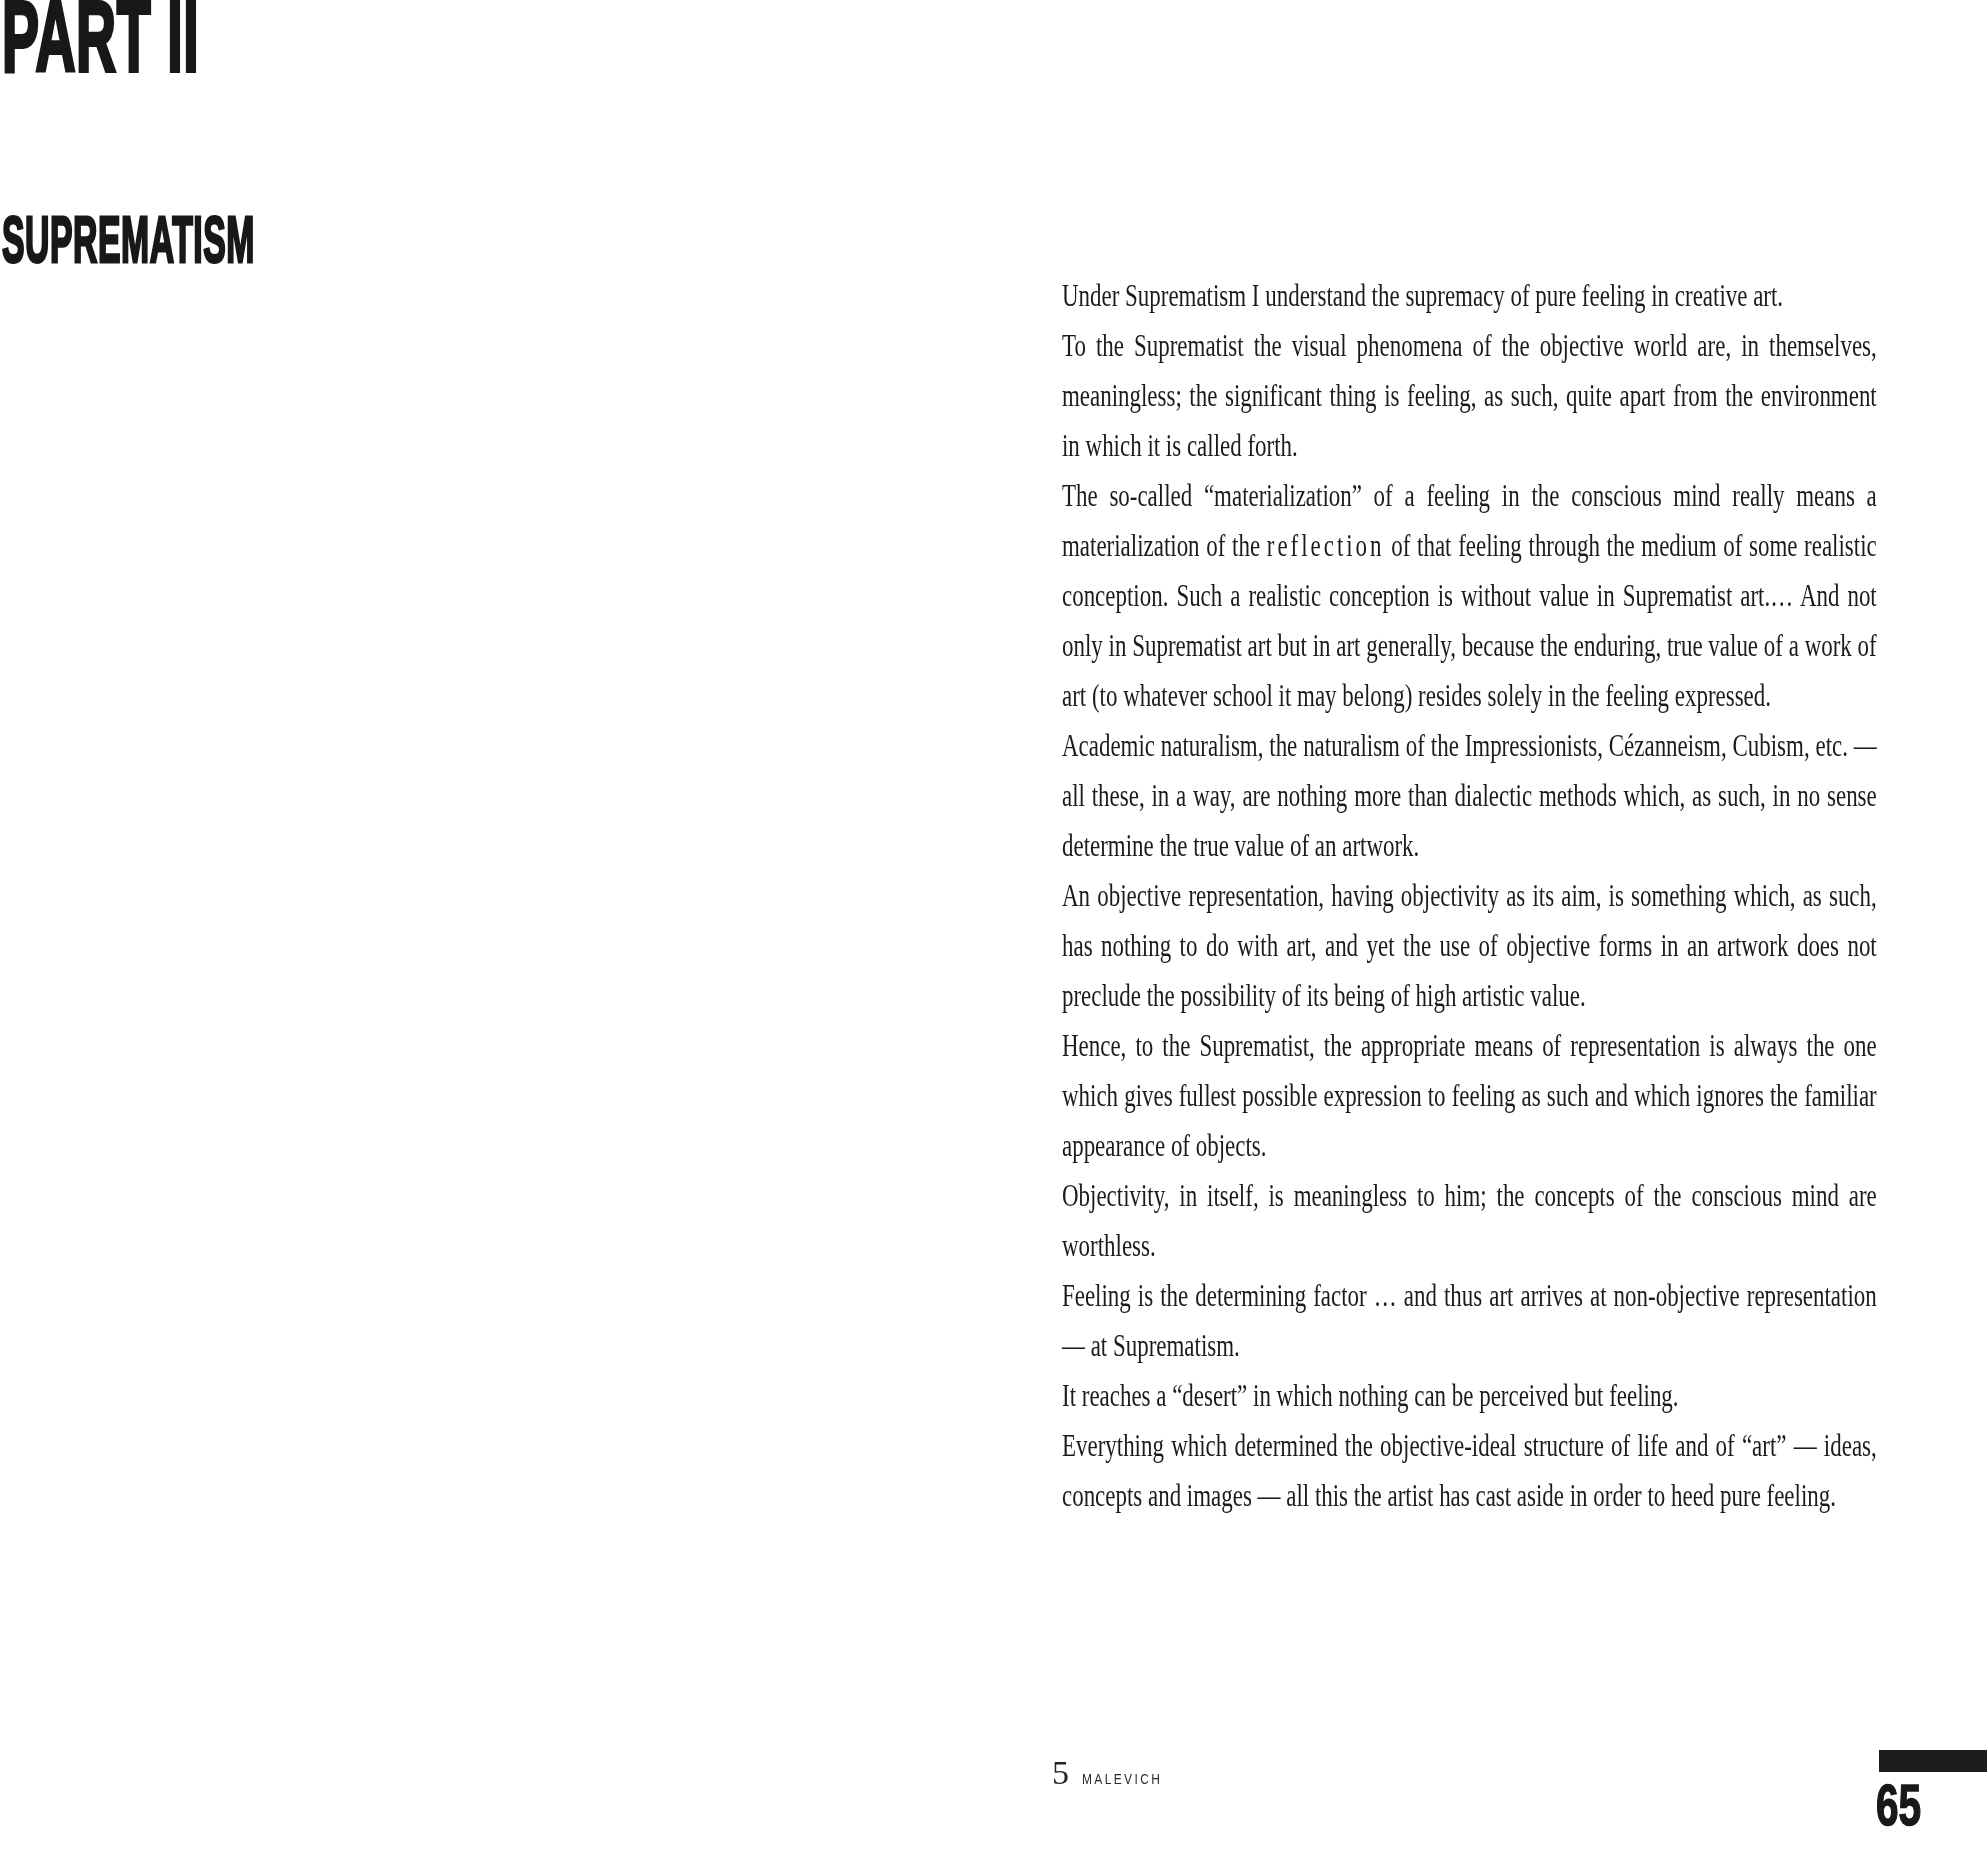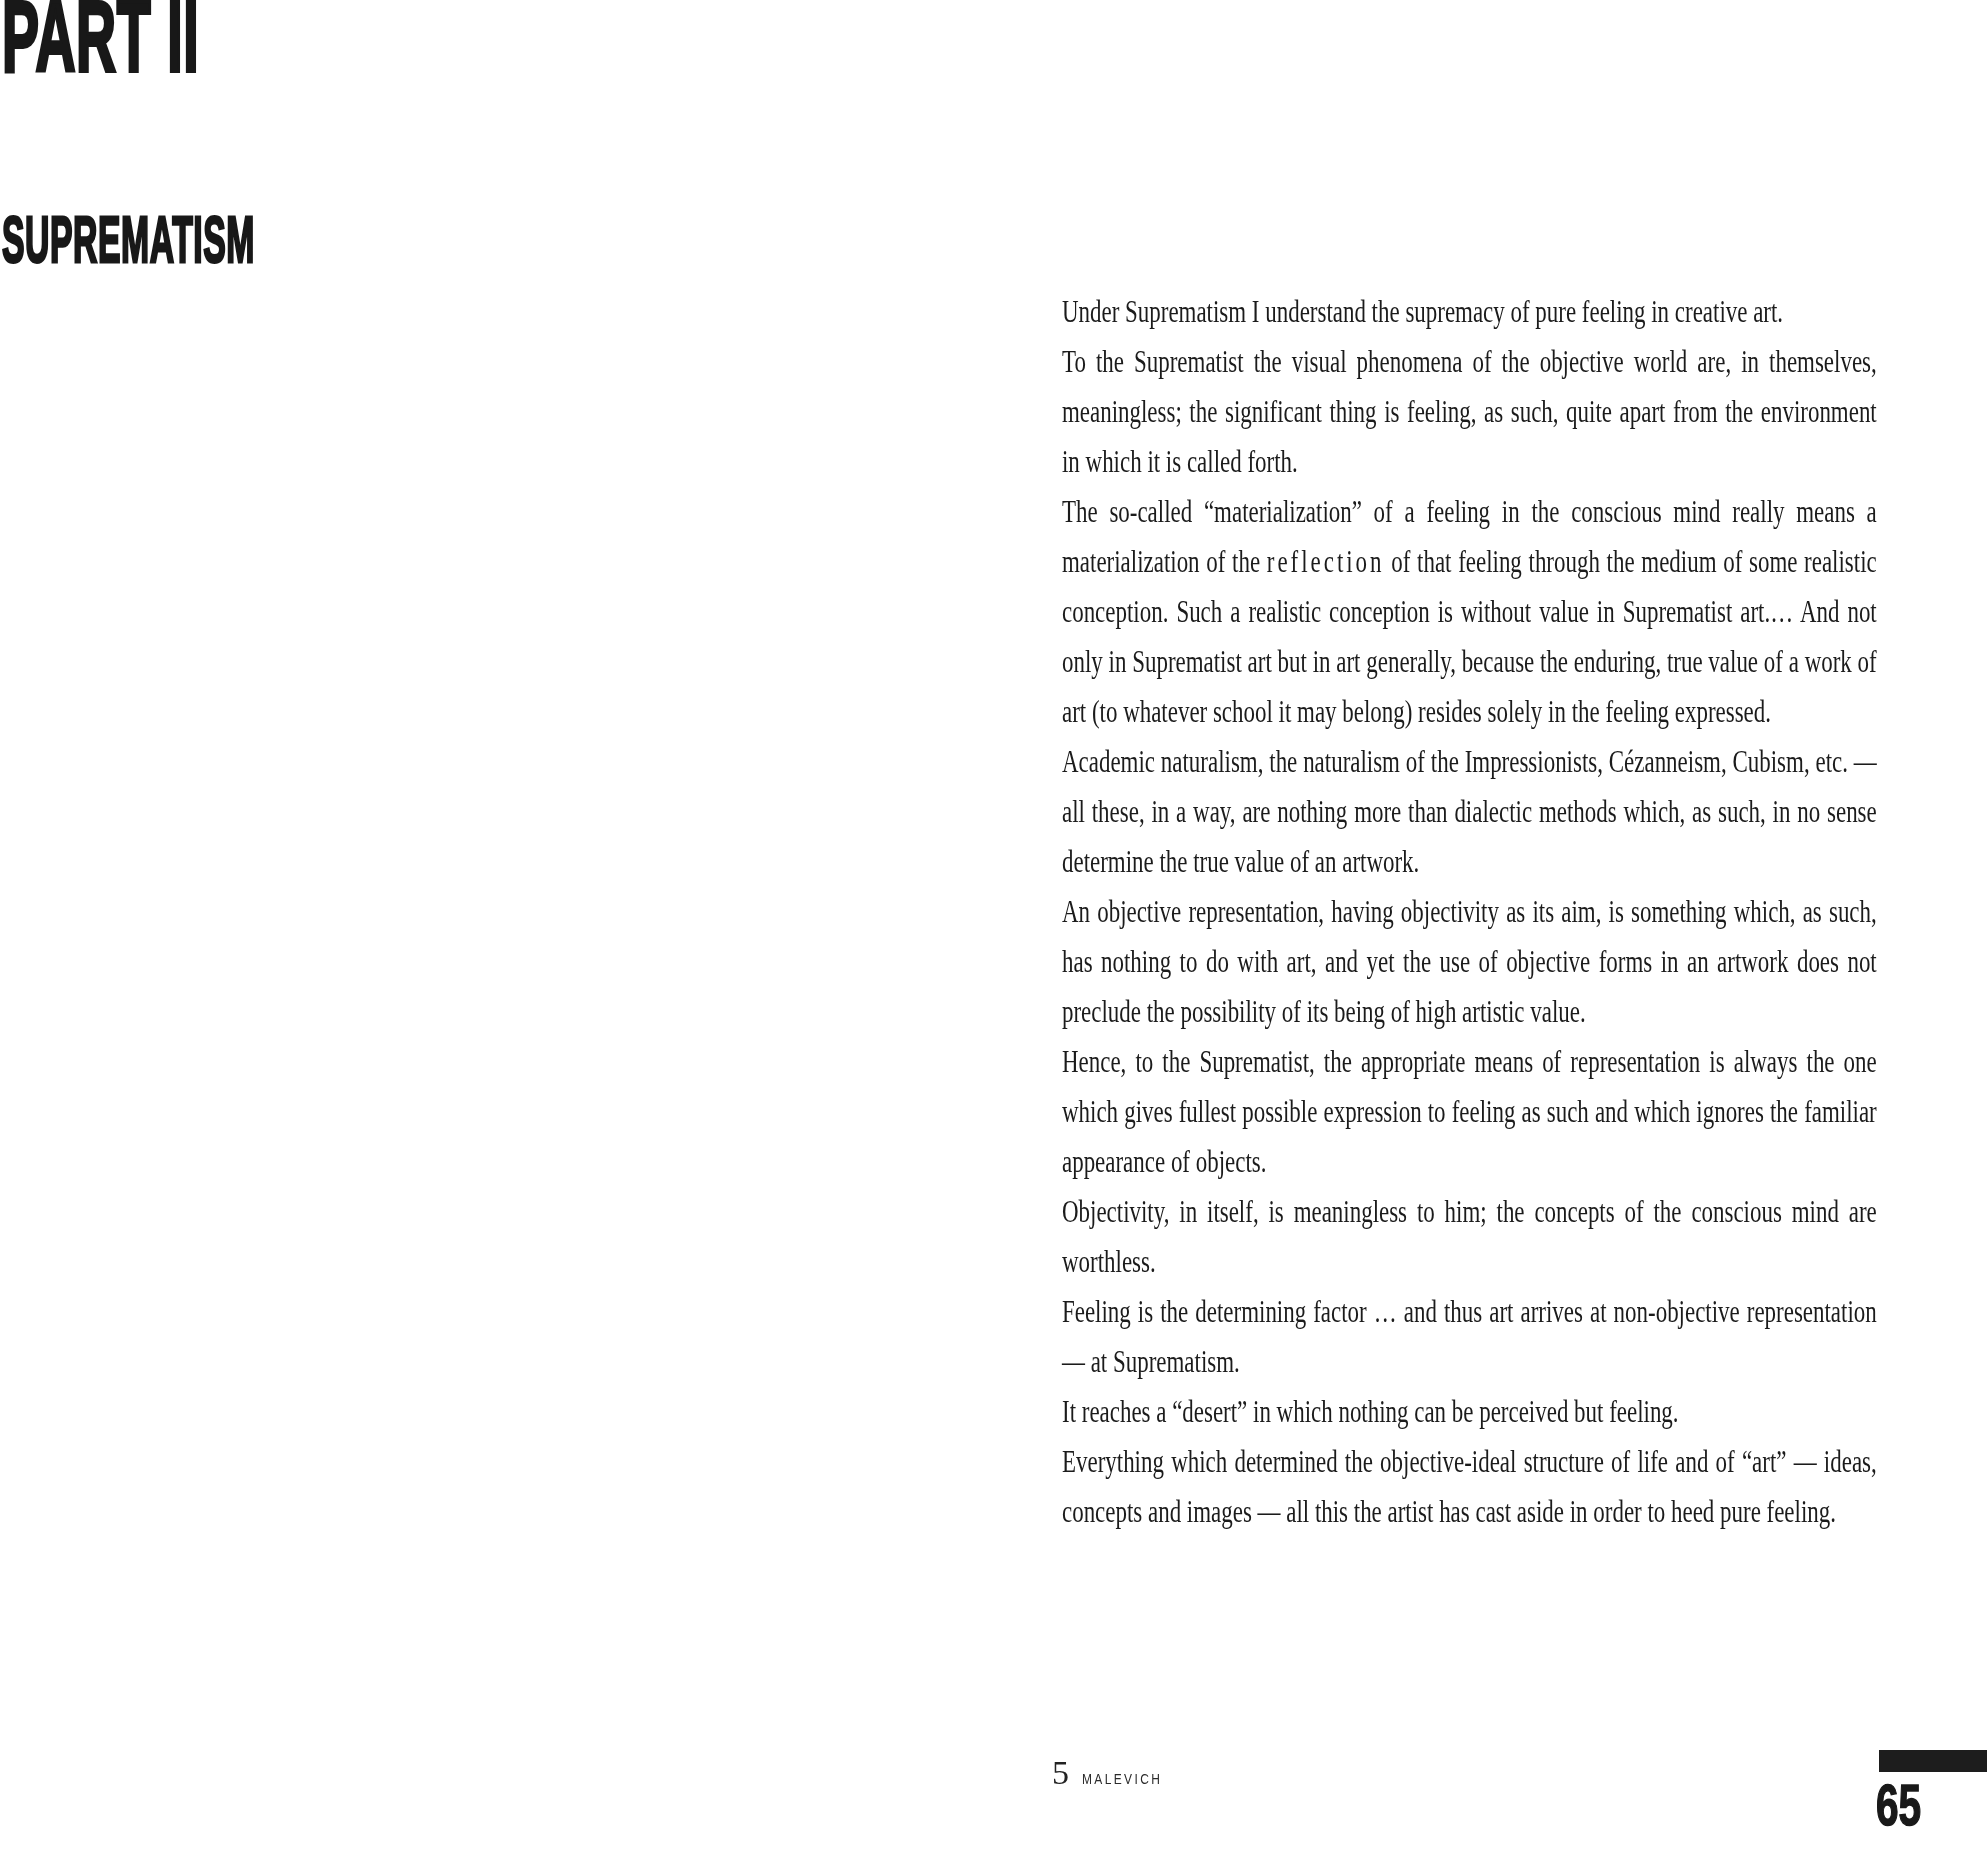--- a/index.html
+++ b/index.html
@@ -33,21 +33,21 @@
     left: 1.9px; top: 207px;
     font-size: 65px;
     transform: scaleX(0.52);
     -webkit-text-stroke: 2.9px #181818;
     letter-spacing: 1px;
   }
 
   
   #article-outer {
     position: absolute;
-    left: 1062px; top: 287px;
+    left: 1062px; top: 271px;
     width: 815px; height: 1485px;
   }
   #article-text {
     width: 1101px;
     transform: scaleX(0.74);
     transform-origin: left top;
     font-size: 31px;
     line-height: 50px;
     text-align: justify;
     color: #1b1b1b;

